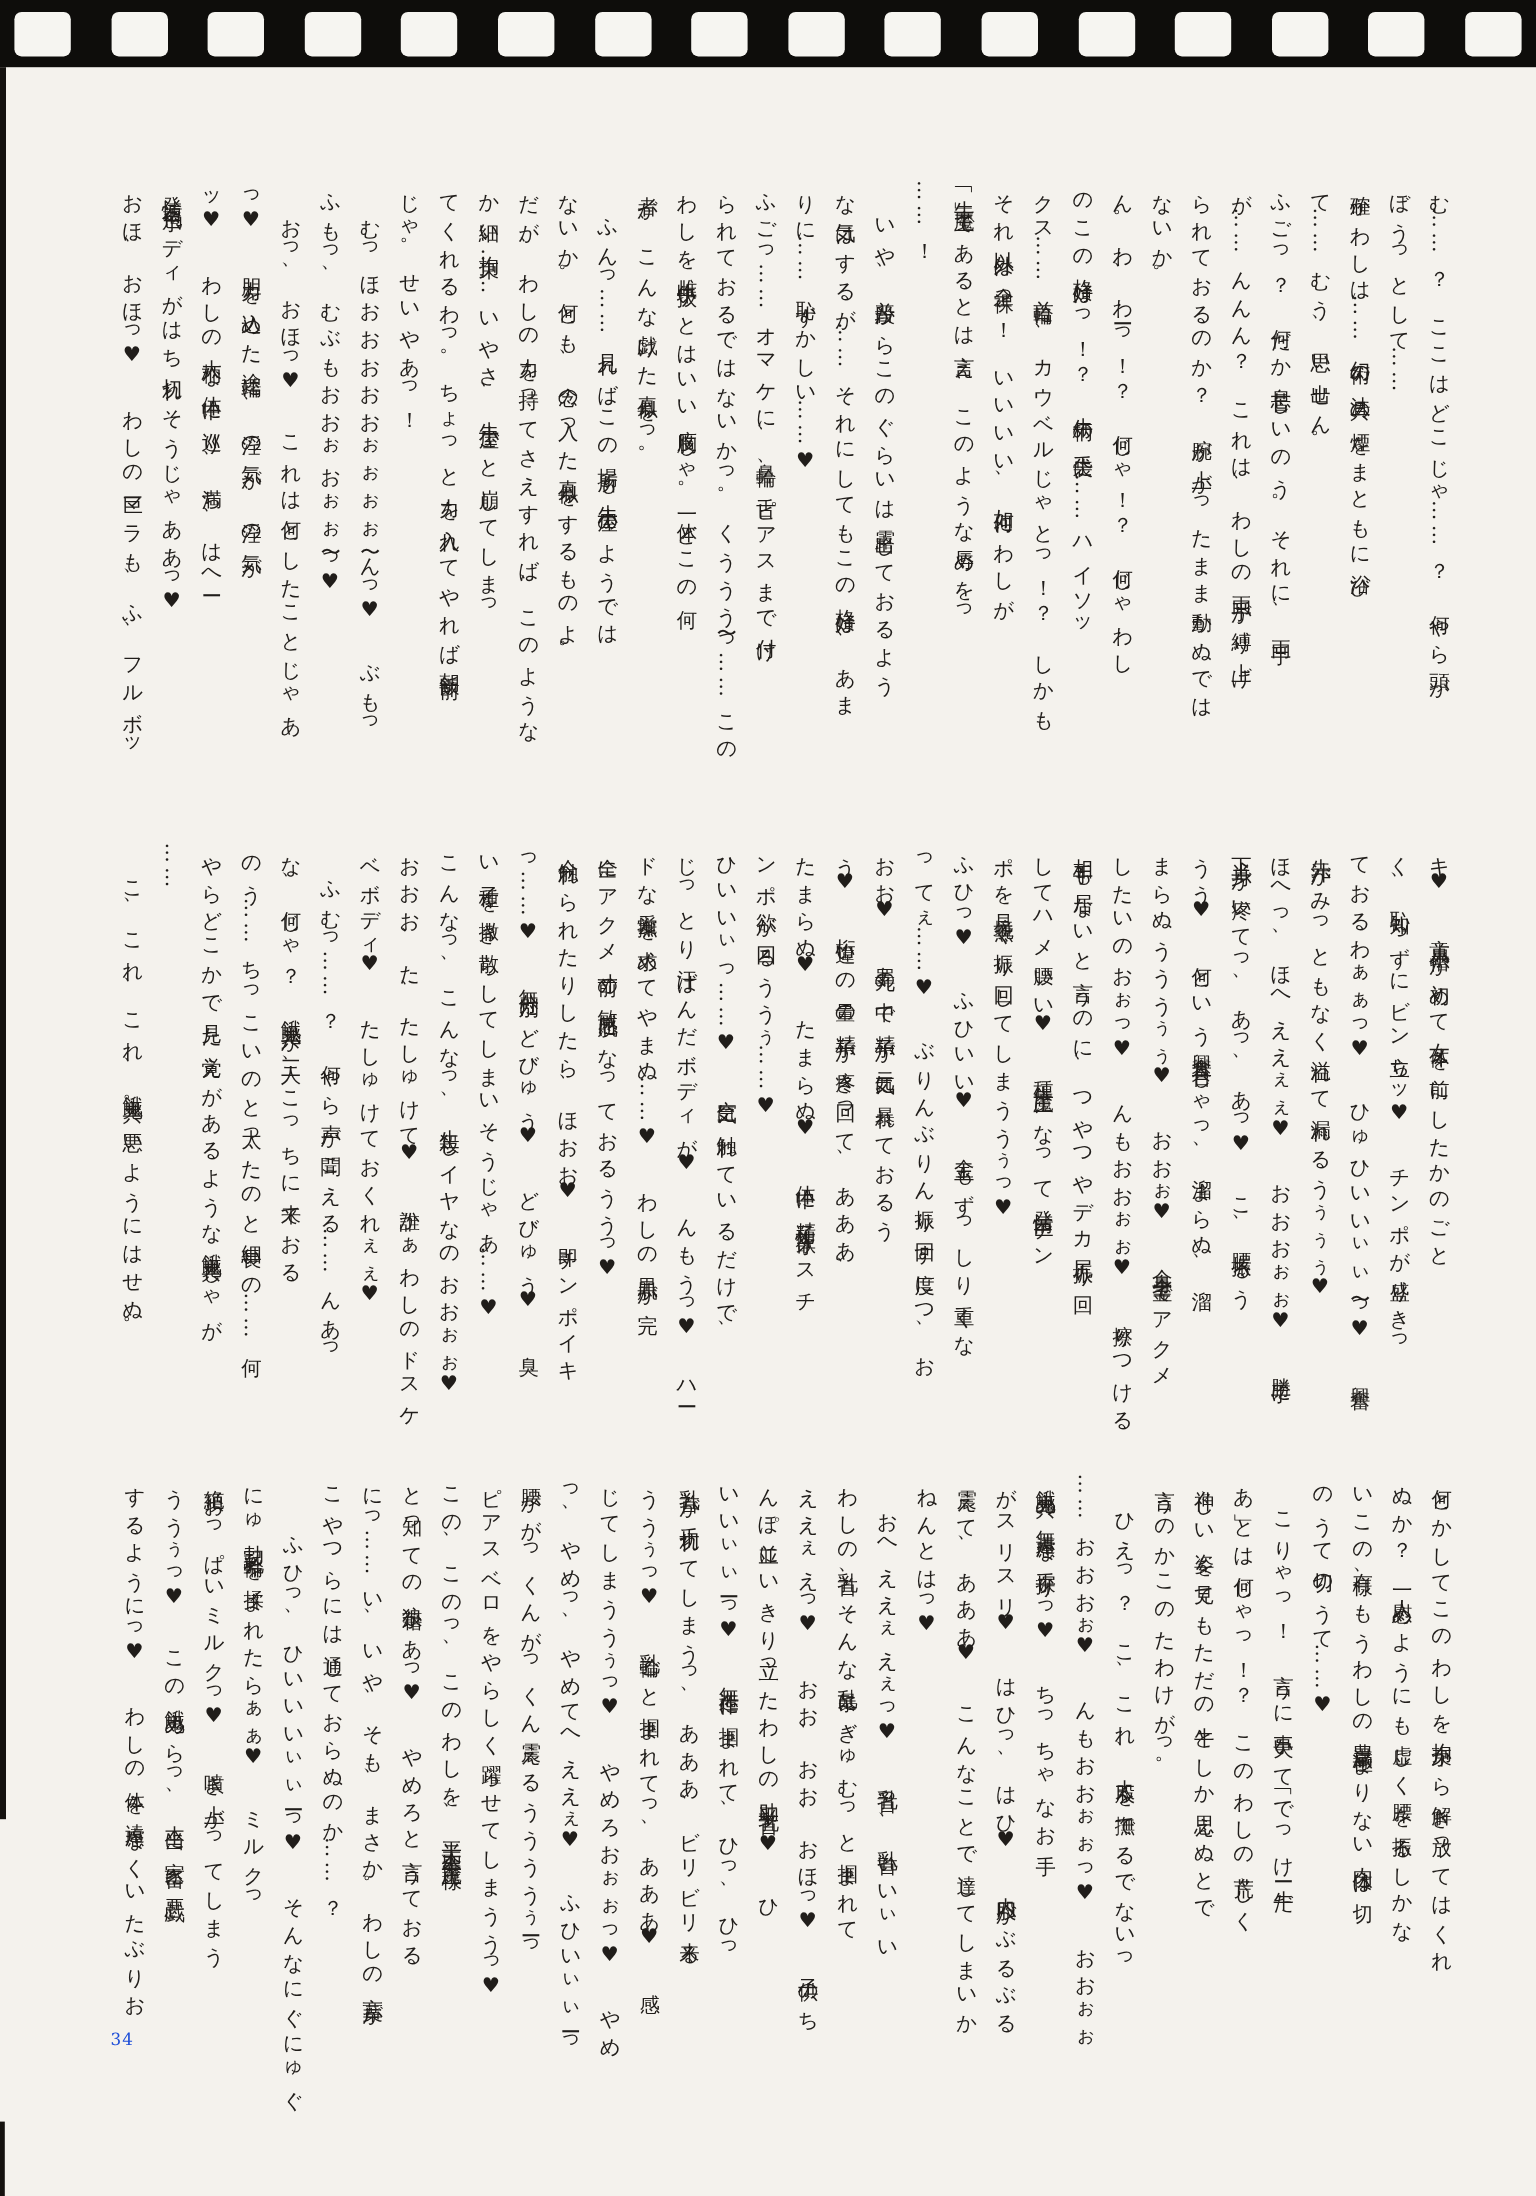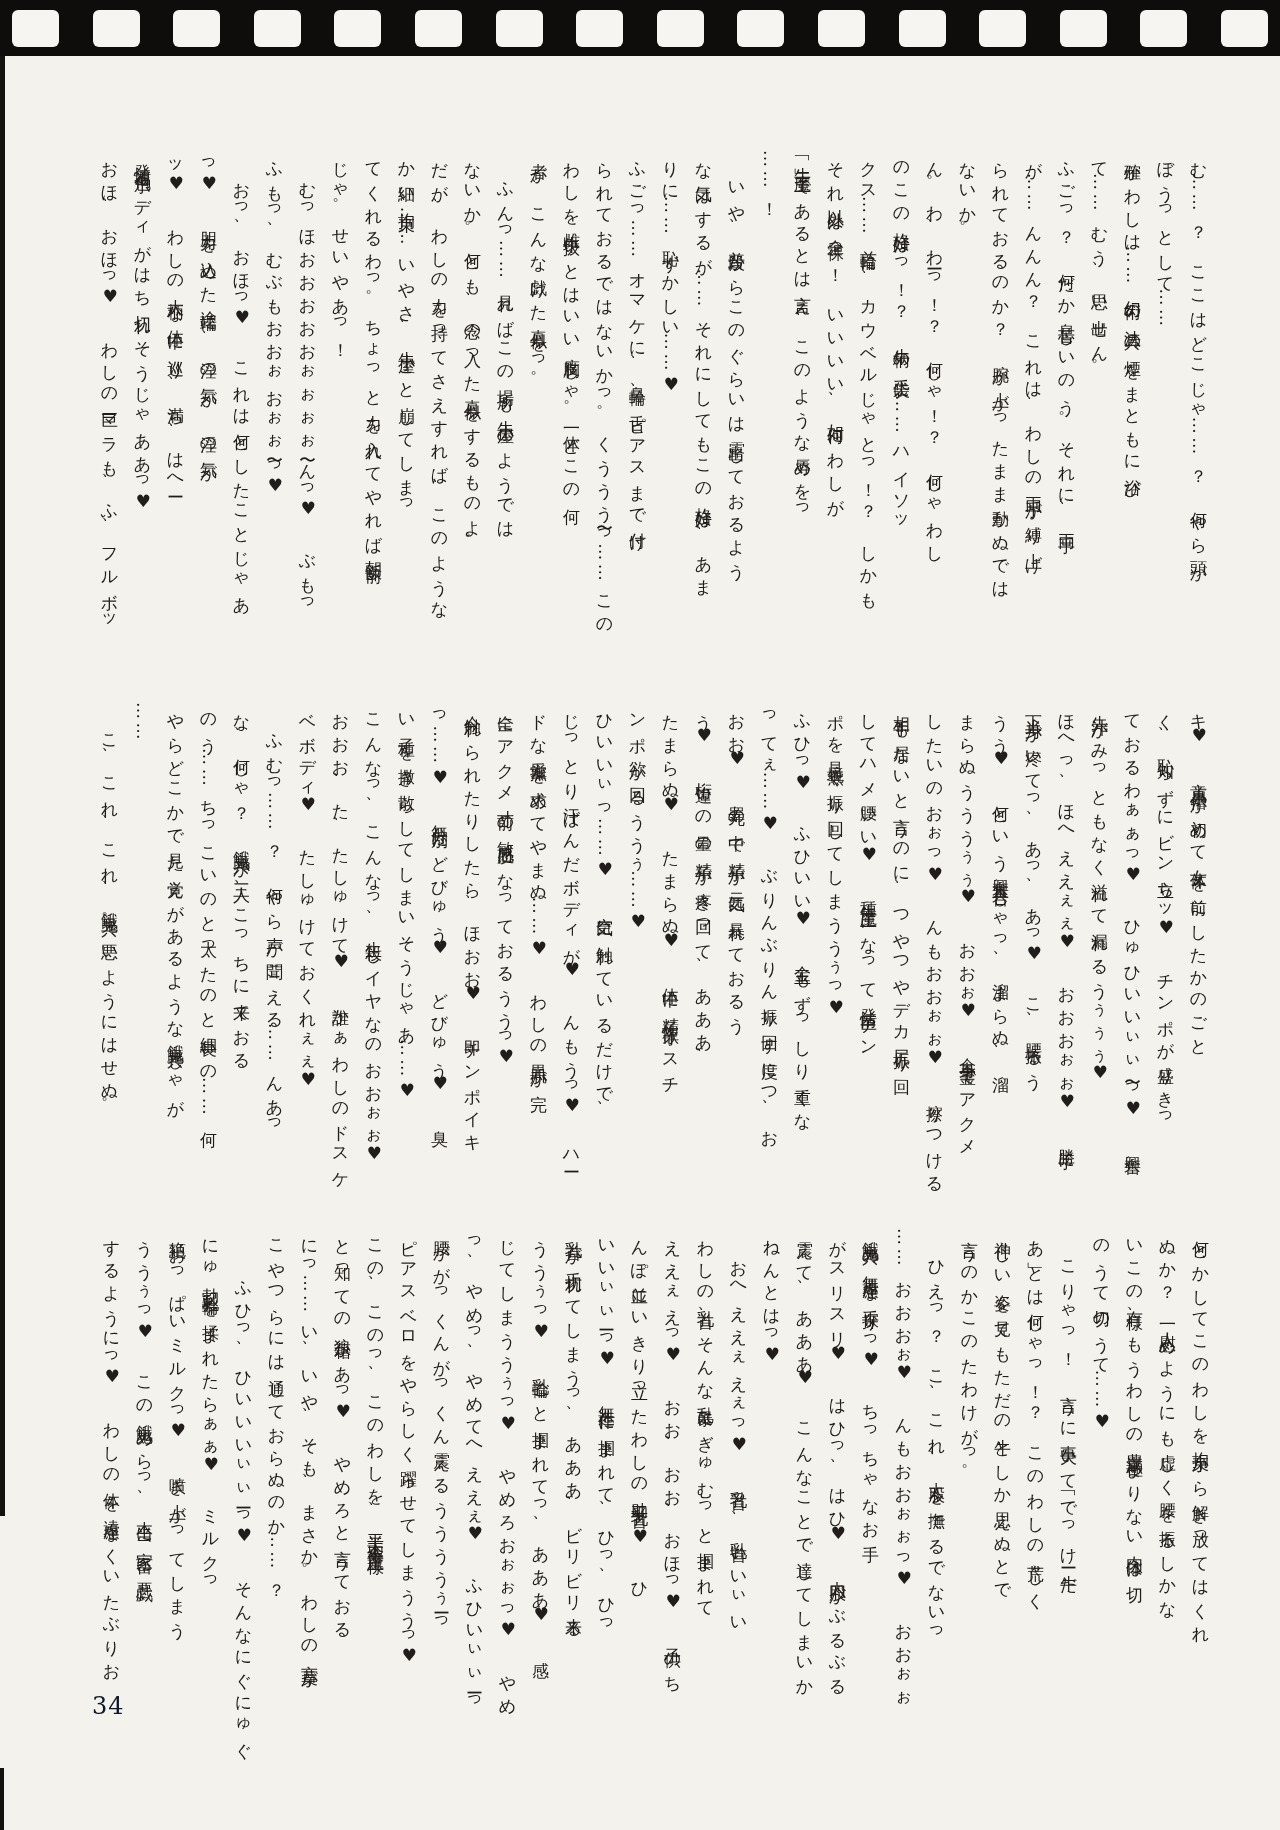--- a/index.html
+++ b/index.html
@@ -29,21 +29,21 @@
     font-size:17px;
     letter-spacing:3.6px;
     white-space:nowrap;
   }
   .tcol{margin:0;padding:0;line-height:33px;height:100%;}
   #block-1{left:86px;top:150px;width:1129px;height:516px;}
   #block-2{left:86px;top:702px;width:1129px;height:468px;}
   #block-3{left:86px;top:1228px;width:1131px;height:474px;}
   .page-number{
     position:absolute;left:92px;top:1692px;
-    font-size:24px;color:#0f172a;letter-spacing:1px;
+    font-size:14px;color:#1d4ed8;letter-spacing:1px;
     font-family:"DejaVu Serif","Liberation Serif",serif;
   }
 </style>
 </head>
 <body>
 
 <div class="film-strip">
     <div class="sprocket-hole"></div>
     <div class="sprocket-hole"></div>
     <div class="sprocket-hole"></div>

